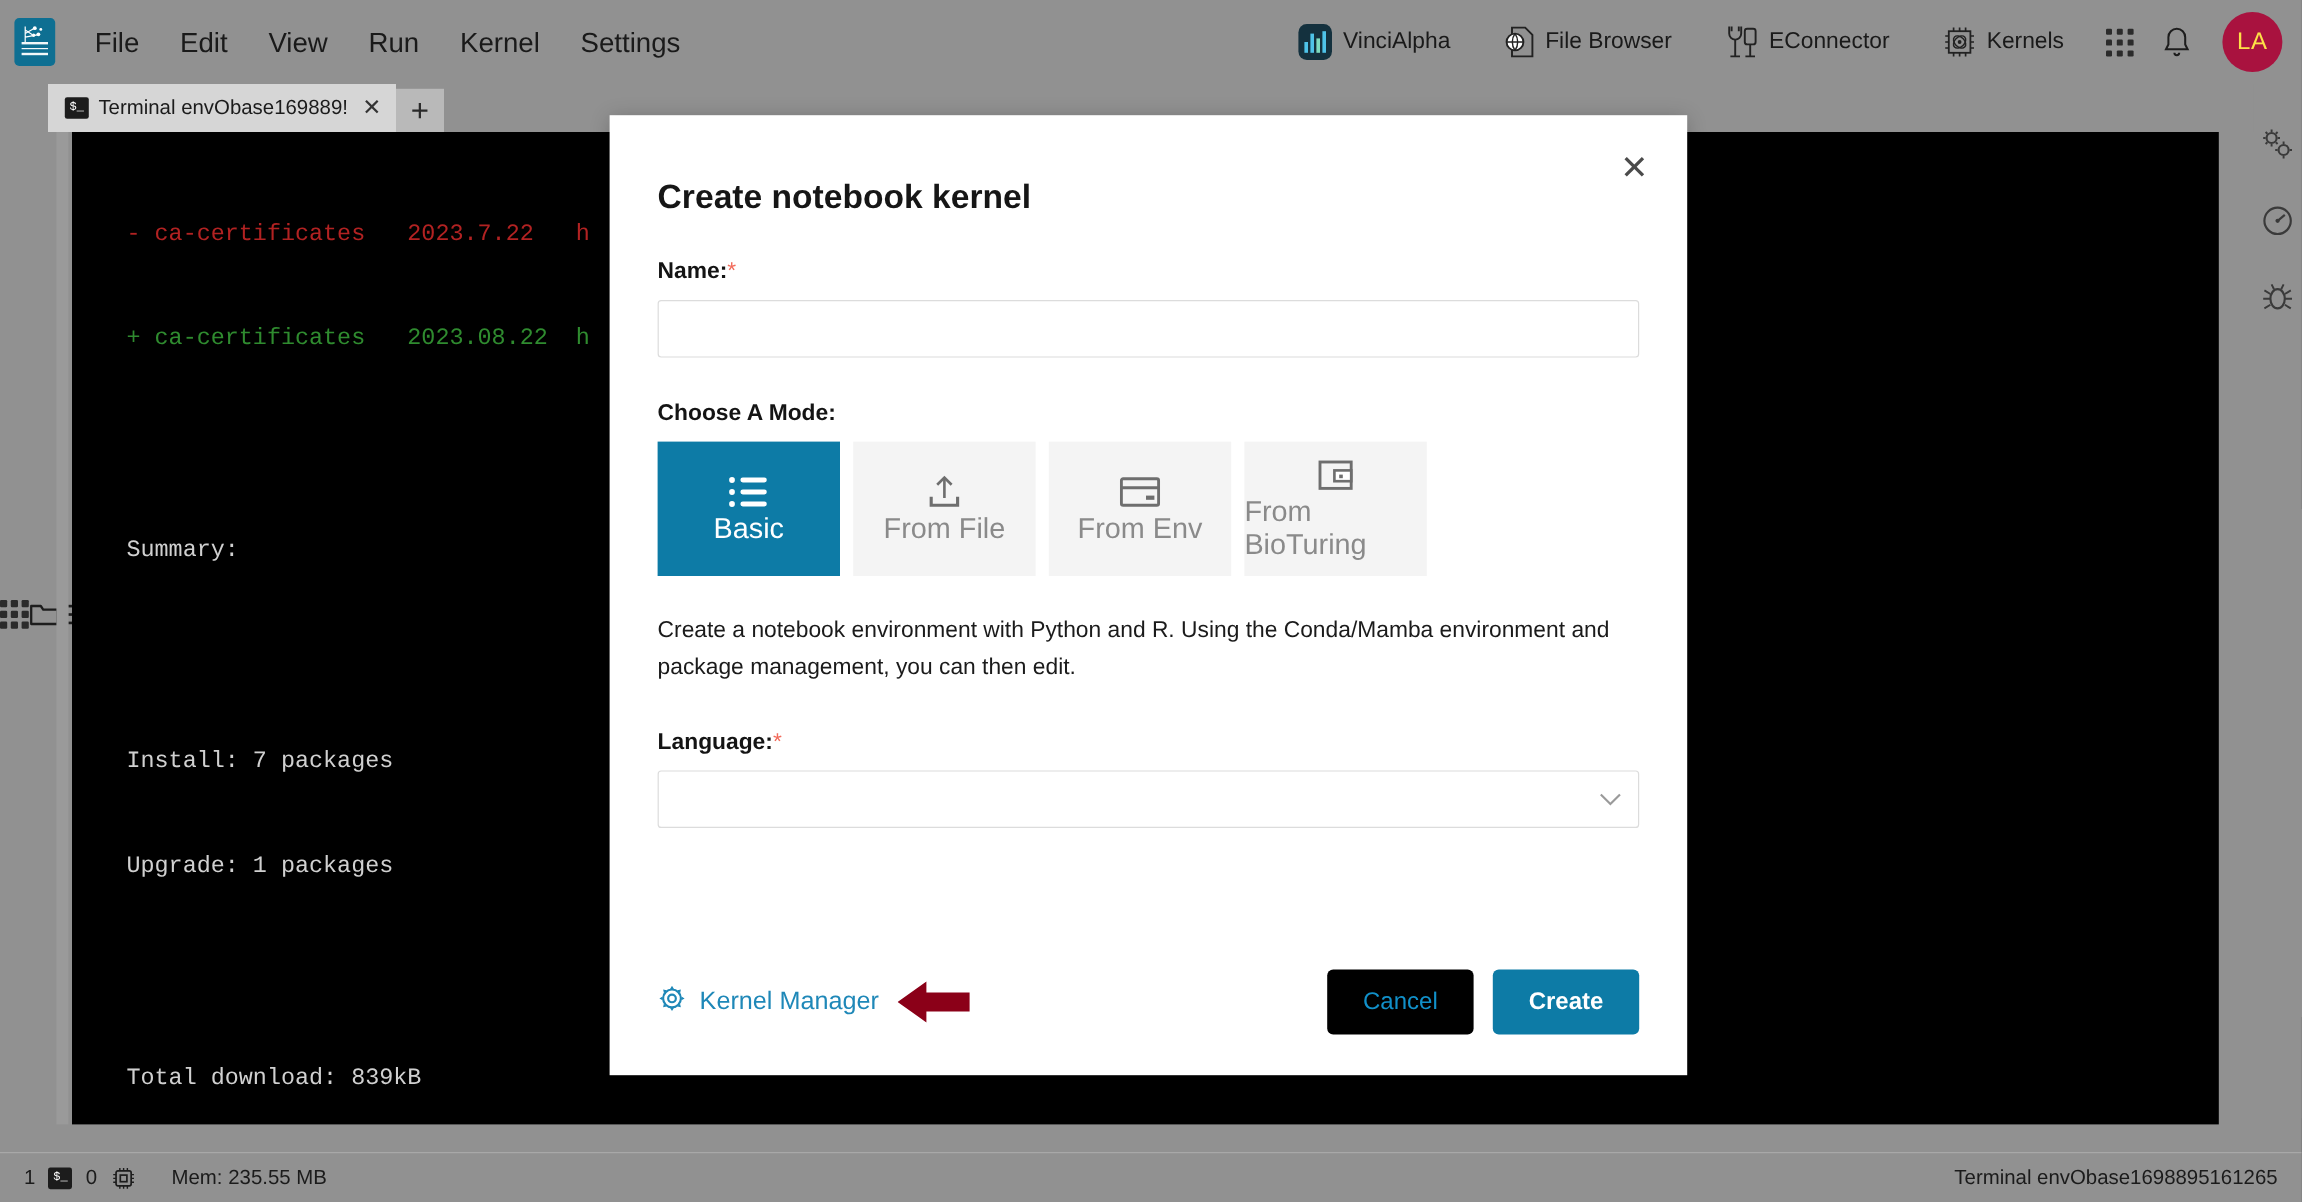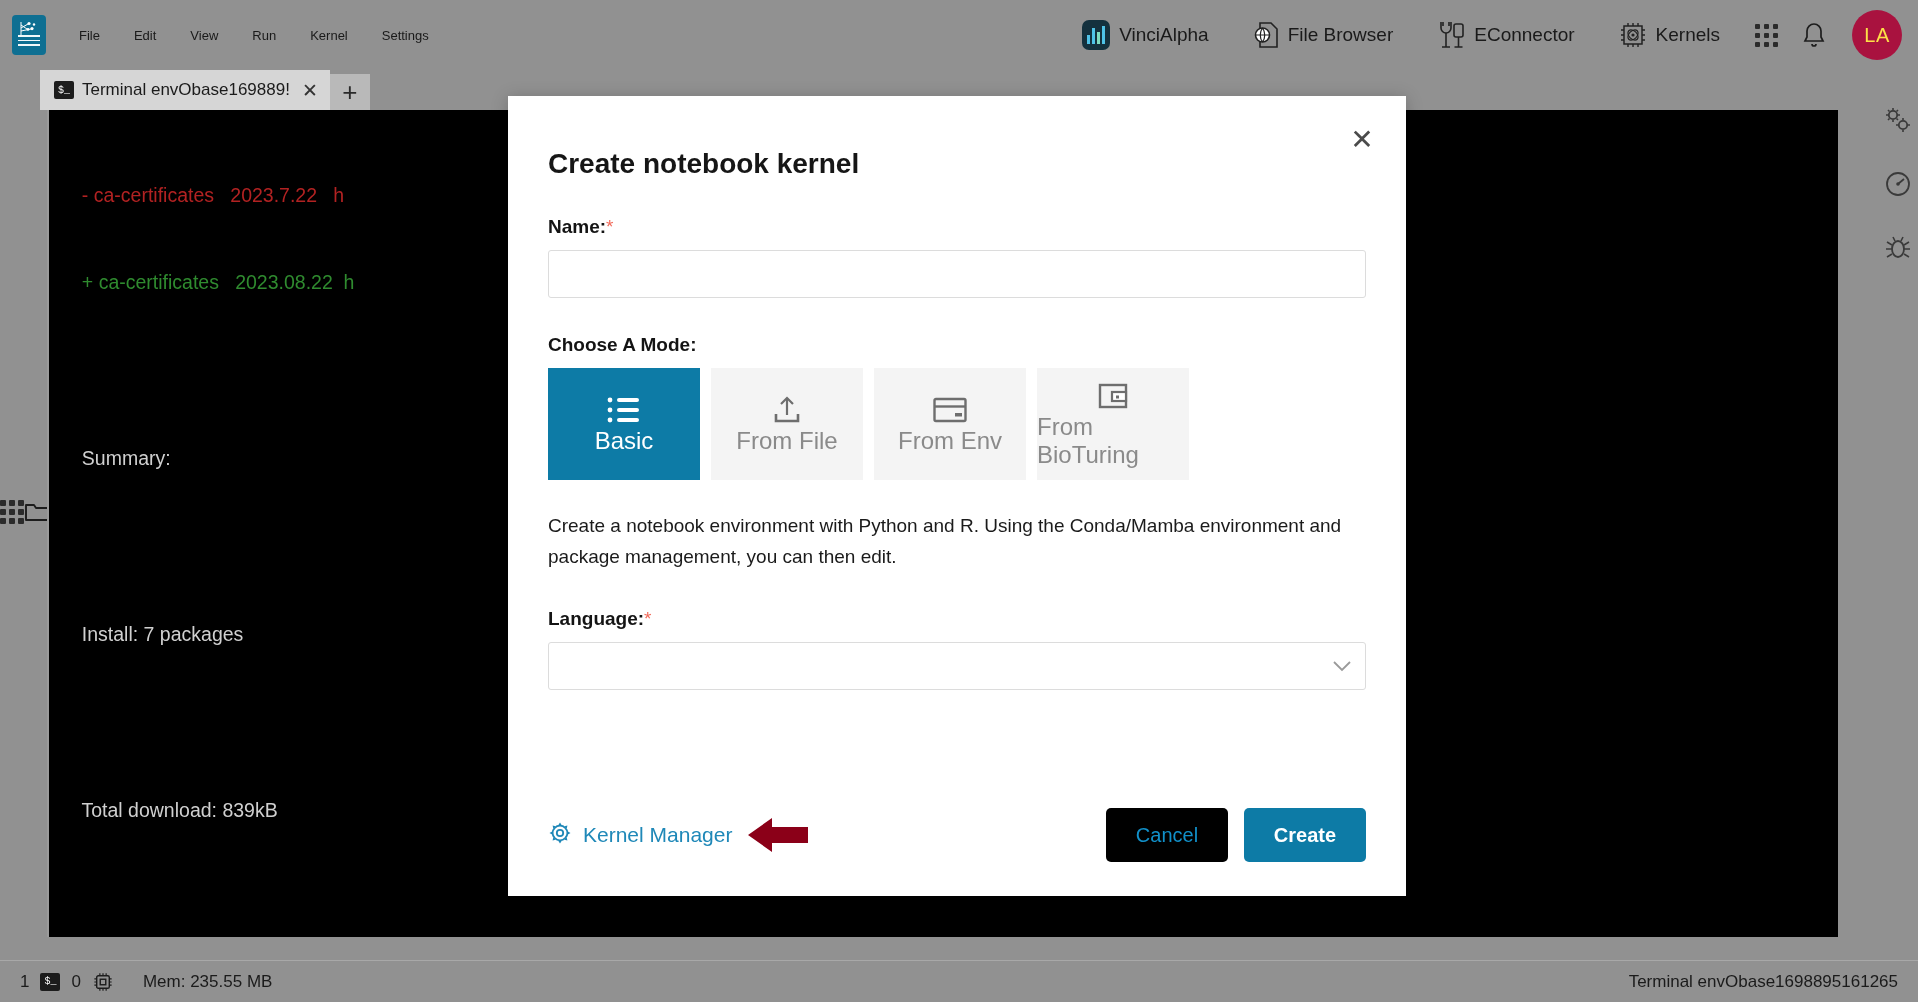--- a/index.html
+++ b/index.html
@@ -35,21 +35,21 @@
     height: 13px;
   }
   .jp-logo .lines i {
     display: block; height: 1.5px; background: #fff; margin-bottom: 3px; opacity: .95;
   }
   .jp-logo .tree {
     position: absolute; left: 7px; top: 5px; width: 20px; height: 16px;
   }
   .menu { display: flex; align-items: center; gap: 0px; }
   .menu-item {
-    font-size: 13px; color: #1a1a1a;
+    font-size: 23px; color: #1a1a1a;
     padding: 6px 17px;
     cursor: pointer; white-space: nowrap; text-align: center;
   }
 
   .topbar-right {
     margin-left: auto;
     display: flex; align-items: center;
     height: 70px;
   }
   .tool {
@@ -136,25 +136,25 @@
   .tab-close { font-size: 19px; color:#333; padding: 0 4px; cursor: pointer; }
   .tab-add {
     width: 40px; height: 36px;
     display: flex; align-items: center; justify-content: center;
     font-size: 26px; color: #2a2a2a; background: #b9b9b9;
     cursor: pointer;
   }
 
   
   .terminal {
-    position: absolute; left: 49px; top: 110px;
+    position: absolute; left: 60px; top: 110px;
     width: 1789px; height: 827px;
     background: #000;
     color: #d0d0d0;
-    font-family: Liberation Sans, sans-serif;
+    font-family: Liberation Mono, monospace;
     font-size: 19.5px; line-height: 29.3px;
     padding: 12px 0 0 22px;
     white-space: pre;
     overflow: hidden;
   }
   .terminal .red { color: #b22222; }
   .terminal .green { color: #2f8b2f; }
   .term-scroll {
     position: absolute; left: 47px; top: 110px;
     width: 10px; height: 827px; background: #9a9a9a;
@@ -454,20 +454,21 @@
   </div>
 
   <div class="term-scroll"></div>
   <div class="terminal">
     <div><span class="red">  - ca-certificates   2023.7.22   h</span></div>
     <div><span class="green">  + ca-certificates   2023.08.22  h</span></div>
     <div>&nbsp;</div>
     <div>  Summary:</div>
     <div>&nbsp;</div>
     <div>  Install: 7 packages</div>
+    <div>  Upgrade: 1 packages</div>
     <div>&nbsp;</div>
     <div>  Total download: 839kB</div>
     
     
     
     
     
     
     
     

